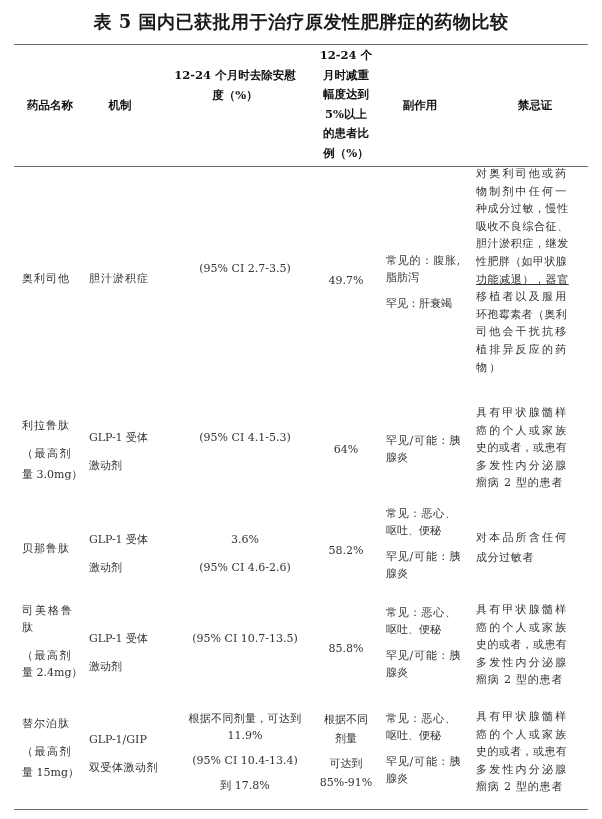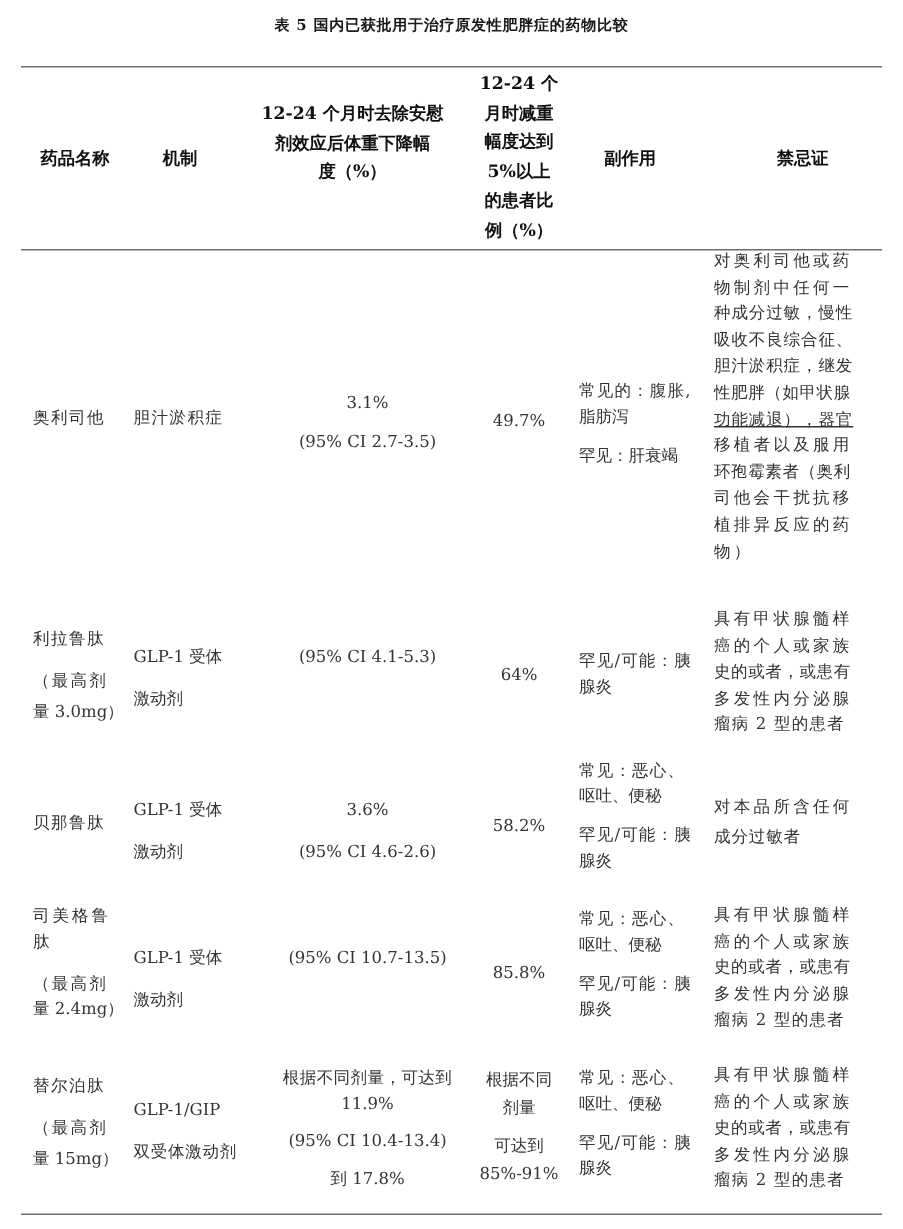--- a/index.html
+++ b/index.html
@@ -3,21 +3,21 @@
 <meta charset="utf-8">
 <style>
   html, body { margin: 0; padding: 0; background: #ffffff; }
   body {
     width: 602px; height: 819px; position: relative; overflow: hidden;
     font-family: "DejaVu Serif", "Liberation Serif", serif;
     color: #1a1a1a;
   }
   .title {
     position: absolute; left: 0; top: 10px; width: 602px;
-    text-align: center; font-weight: bold; font-size: 10px; letter-spacing: 0.5px;
+    text-align: center; font-weight: bold; font-size: 18px; letter-spacing: 0.5px;
   }
   .rule { position: absolute; left: 14px; width: 574px; height: 1.3px; background: #6e6e6e; }
   .cell {
     position: absolute; font-size: 11px; line-height: 17px; color: #333;
   }
   .hcell { font-weight: bold; color: #111; text-align: center; font-size: 11.5px; line-height: 19.5px; }
   .center { text-align: center; }
   .line { display: block; white-space: nowrap; }
   .contra { letter-spacing: 2.2px; }
 </style>
@@ -26,21 +26,20 @@
 
 <div class="title">表 5 国内已获批用于治疗原发性肥胖症的药物比较</div>
 
 <div class="rule" style="top:44px;"></div>
 
 <div>
   <div class="cell hcell" style="left:20px; top:96px; width:60px;">药品名称</div>
   <div class="cell hcell" style="left:100px; top:96px; width:40px;">机制</div>
   <div class="cell hcell" style="left:170px; top:66px; width:130px;">
     <span class="line">12-24 个月时去除安慰</span>
-    <span class="line">剂效应后体重下降幅</span>
     <span class="line">度（%）</span>
   </div>
   <div class="cell hcell" style="left:306px; top:46px; width:80px; line-height:19.5px;">
     <span class="line">12-24 个</span>
     <span class="line">月时减重</span>
     <span class="line">幅度达到</span>
     <span class="line">5%以上</span>
     <span class="line">的患者比</span>
     <span class="line">例（%）</span>
   </div>
@@ -51,21 +50,20 @@
 <div class="rule" style="top:166px;"></div>
 
 <div>
   <div class="cell" style="left:22px; top:270px;">
     <span class="line" style="letter-spacing:1px;text-align:center;">奥利司他</span>
   </div>
   <div class="cell" style="left:89px; top:270px;">
     <span class="line" style="letter-spacing:1px;">胆汁淤积症</span>
   </div>
   <div class="cell center" style="left:170px; top:256px; width:150px; line-height:26px;">
-    <span class="line">3.1%</span>
     <span class="line">(95% CI 2.7-3.5)</span>
   </div>
   <div class="cell center" style="left:316px; top:272px; width:60px;">
     <span class="line">49.7%</span>
   </div>
   <div class="cell" style="left:386px; top:252px; width:80px;">
     <span class="line" style="letter-spacing:0.8px;">常见的：腹胀,</span>
     <span class="line">脂肪泻</span>
     <span class="line" style="margin-top:9px;">罕见：肝衰竭</span>
   </div>

